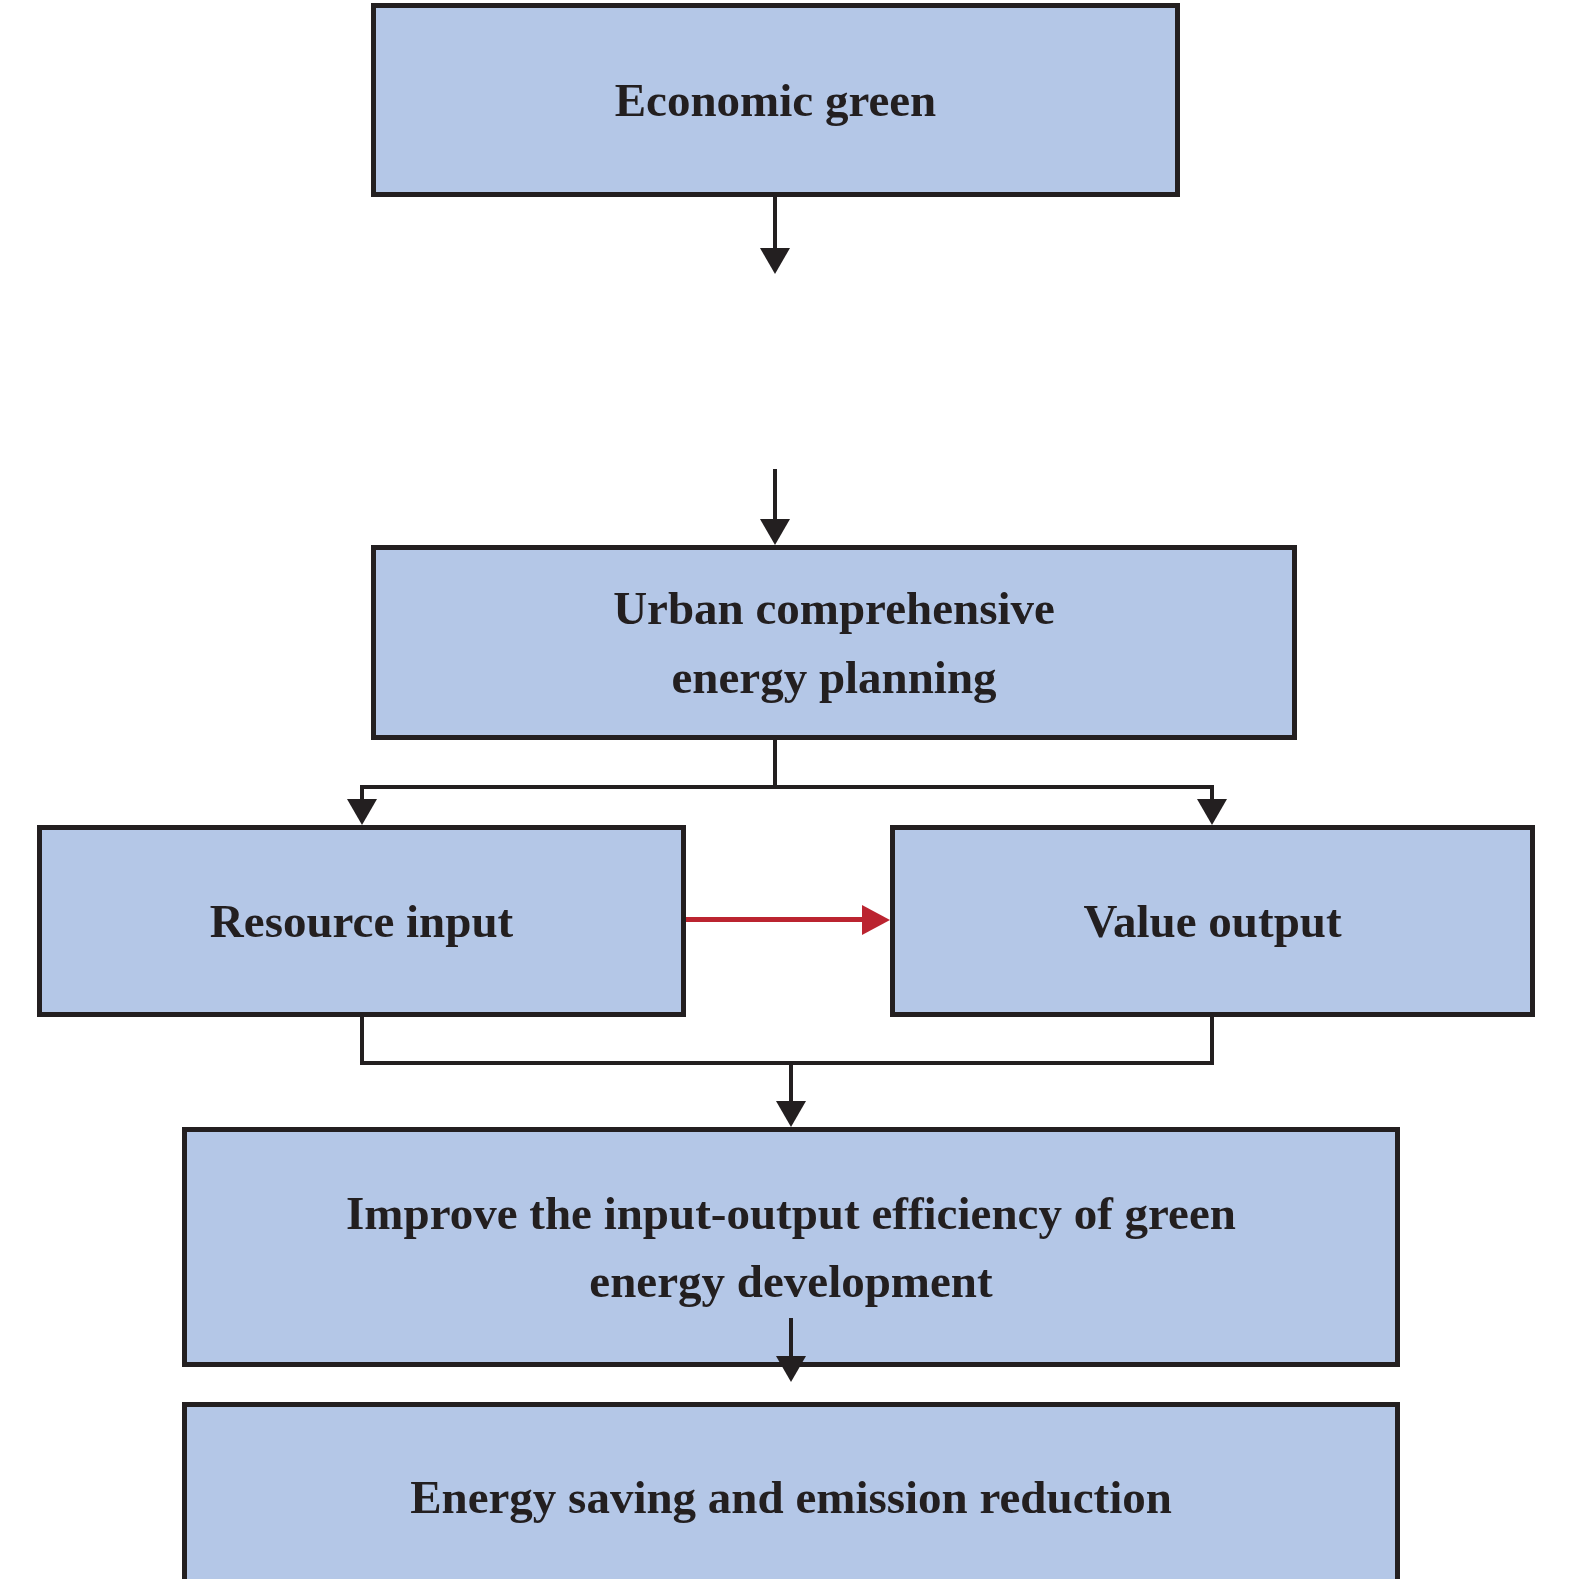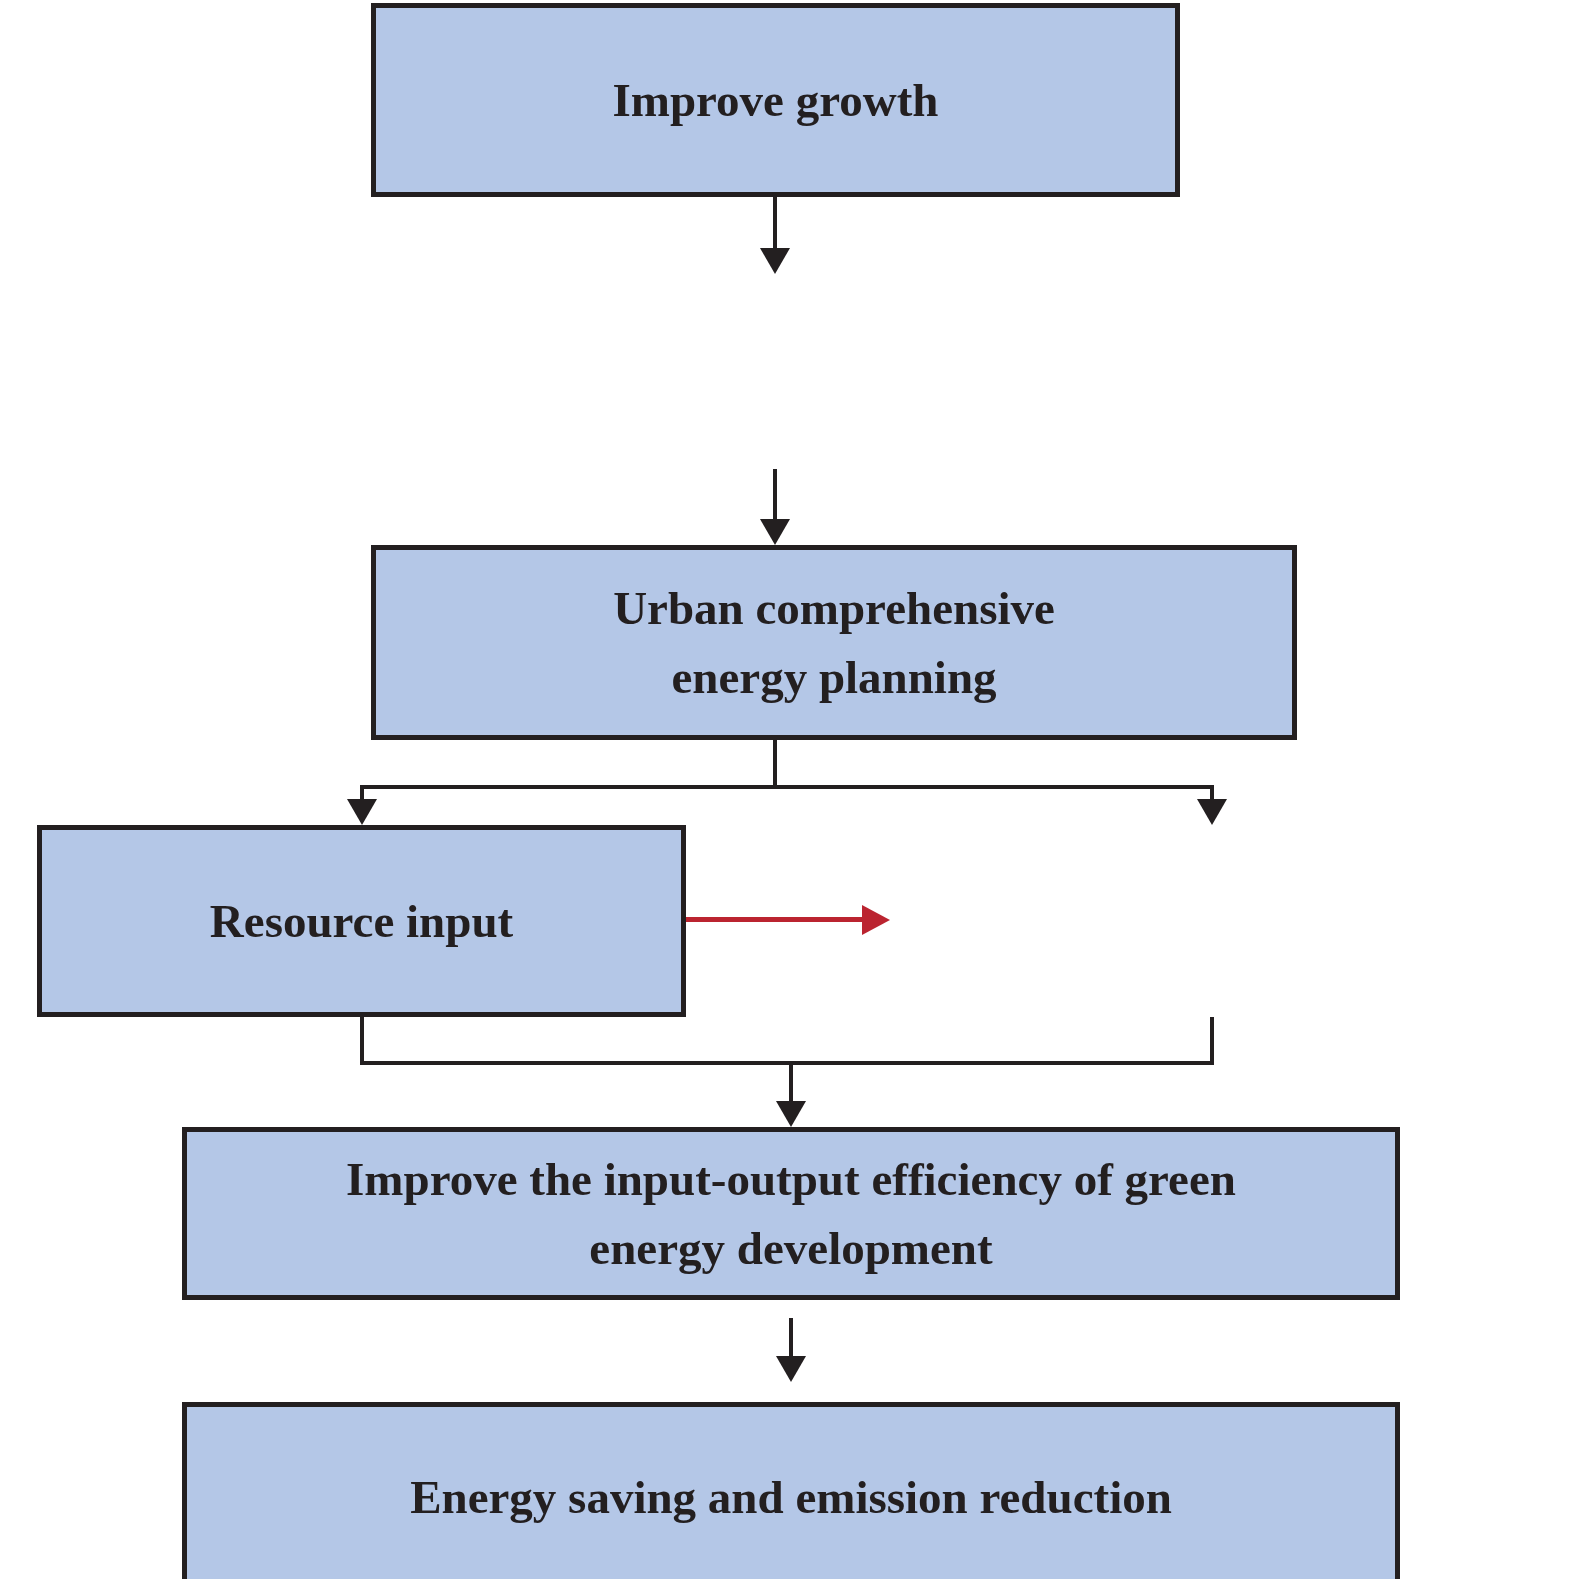--- a/index.html
+++ b/index.html
@@ -31,21 +31,21 @@
     font-size:47px;
     line-height:1.45;
     color:var(--text-color);
     white-space:pre-line;
   }
   .n1{left:371px;top:3px;width:809px;height:194px;}
   .n2{left:371px;top:274px;width:809px;height:195px;}
   .n3{left:371px;top:545px;width:926px;height:195px;}
   .n4{left:37px;top:825px;width:649px;height:192px;}
   .n5{left:890px;top:825px;width:645px;height:192px;}
-  .n6{left:182px;top:1127px;width:1218px;height:173px;}
+  .n6{left:182px;top:1127px;width:1218px;height:240px;}
   .n7{left:182px;top:1382px;width:1218px;height:190px;margin-top:20px;}
 
   .vline,.hline{position:absolute;background:var(--connector);}
   .redline{position:absolute;background:var(--highlight-arrow);}
   .arrow-down{
     position:absolute;width:0;height:0;
     border-left:15px solid transparent;
     border-right:15px solid transparent;
     border-top:26px solid var(--connector);
   }
@@ -80,24 +80,25 @@
   .e5a{left:776px;top:1101px;}
   
   .e6v{left:789px;top:1318px;width:4px;height:40px;}
   .e6a{left:776px;top:1356px;}
 </style>
 </head>
 <body>
 
 <div id="canvas">
 
-  <div class="node n1">Improve growth</div>
+  <div class="node n1">Economic green</div>
   <div class="node n3">Urban comprehensive
 energy planning</div>
   <div class="node n4">Resource input</div>
+  <div class="node n5">Value output</div>
   <div class="node n6">Improve the input-output efficiency of green
 energy development</div>
   <div class="node n7">Energy saving and emission reduction</div>
 
   <div class="vline e1v"></div>
   <div class="arrow-down e1a"></div>
 
   <div class="vline e2v"></div>
   <div class="arrow-down e2a"></div>
 

